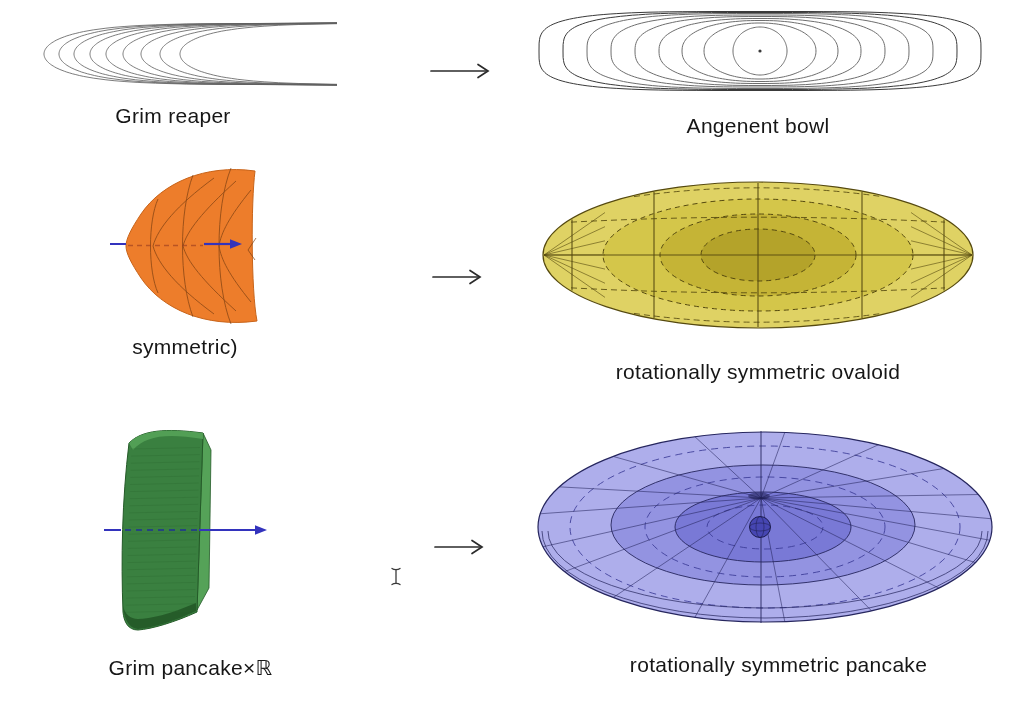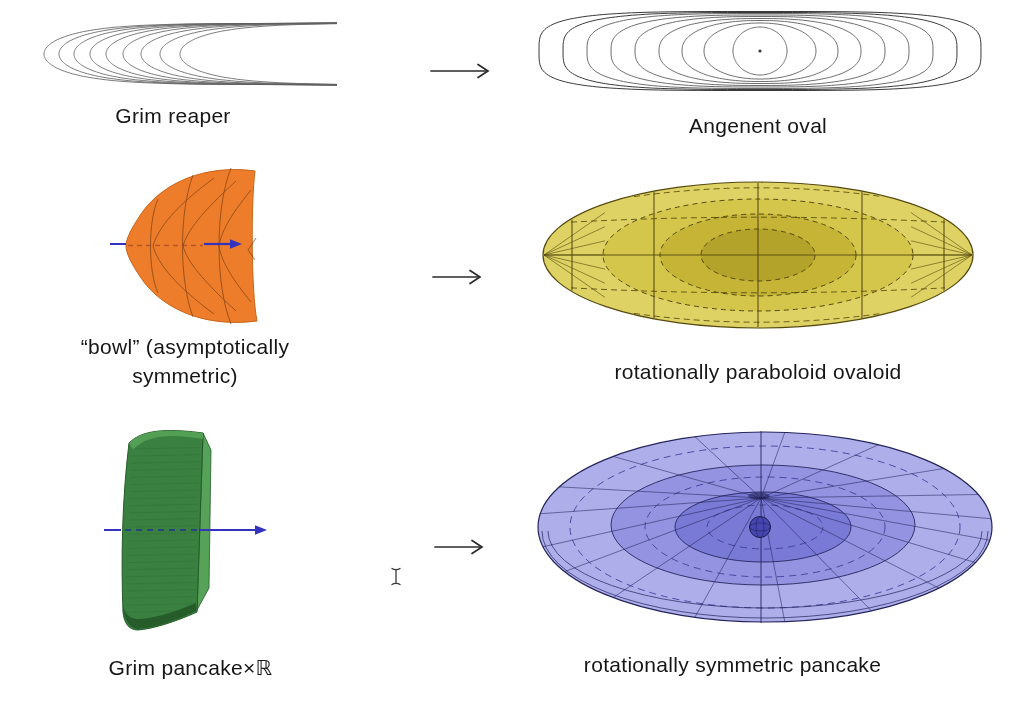--- a/index.html
+++ b/index.html
@@ -190,25 +190,24 @@
 
     <g style="stroke:#3a3a3a;stroke-width:1.3;fill:none;stroke-linecap:round">
       <line x1="396" y1="570" x2="396" y2="583"></line>
       <path d="M 392,568.5 C 394,570 398,570 400,568.5"></path>
       <path d="M 392,584.5 C 394,583 398,583 400,584.5"></path>
     </g>
   </svg>
 
   <div class="caption" style="left:73px;top:101px;width:200px">Grim reaper</div>
 
-  <div class="caption" style="left:658px;top:111px;width:200px">Angenent oval</div>
+  <div class="caption" style="left:658px;top:111px;width:200px">Angenent bowl</div>
 
   <div class="caption" style="left:50px;top:332px;width:270px">
-    <div class="line">“bowl” (asymptotically</div>
     <div class="line">symmetric)</div>
   </div>
 
-  <div class="caption" style="left:588px;top:357px;width:340px">rotationally paraboloid ovaloid</div>
+  <div class="caption" style="left:588px;top:357px;width:340px">rotationally symmetric ovaloid</div>
 
   <div class="caption" style="left:88px;top:653px;width:205px">Grim pancake×ℝ</div>
 
-  <div class="caption" style="left:555px;top:650px;width:355px">rotationally symmetric pancake</div>
+  <div class="caption" style="left:601px;top:650px;width:355px">rotationally symmetric pancake</div>
 </div>
 
 </body></html>

